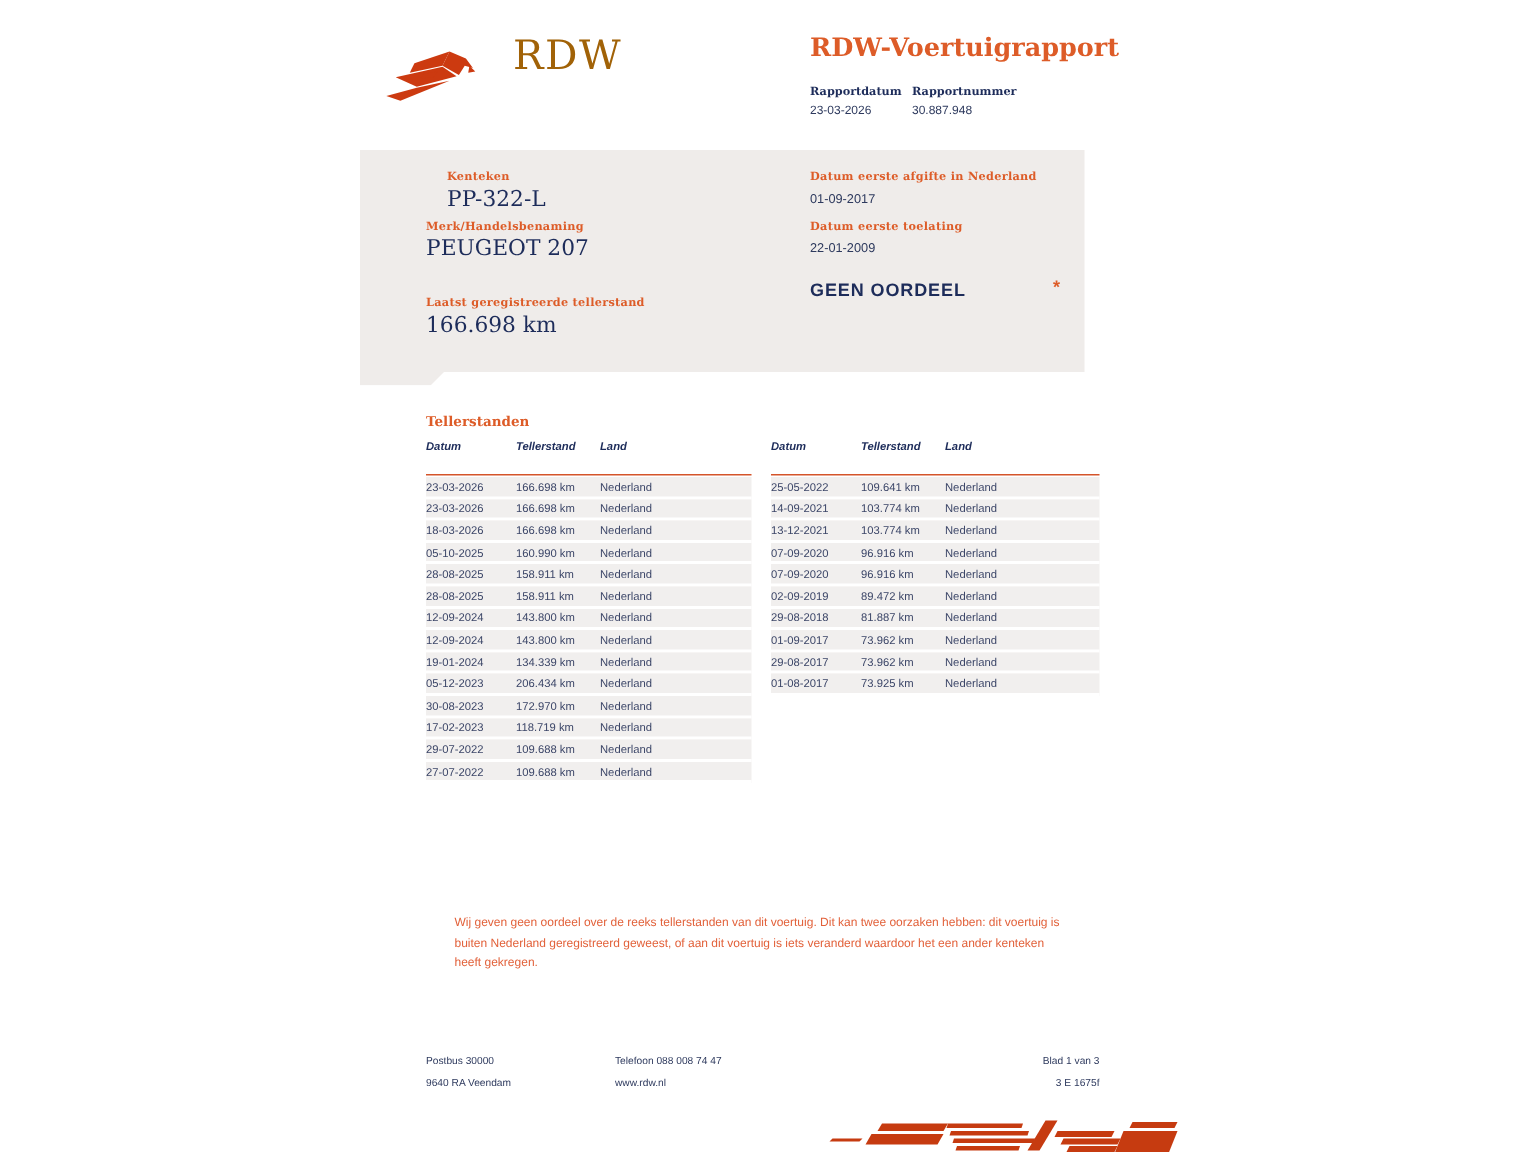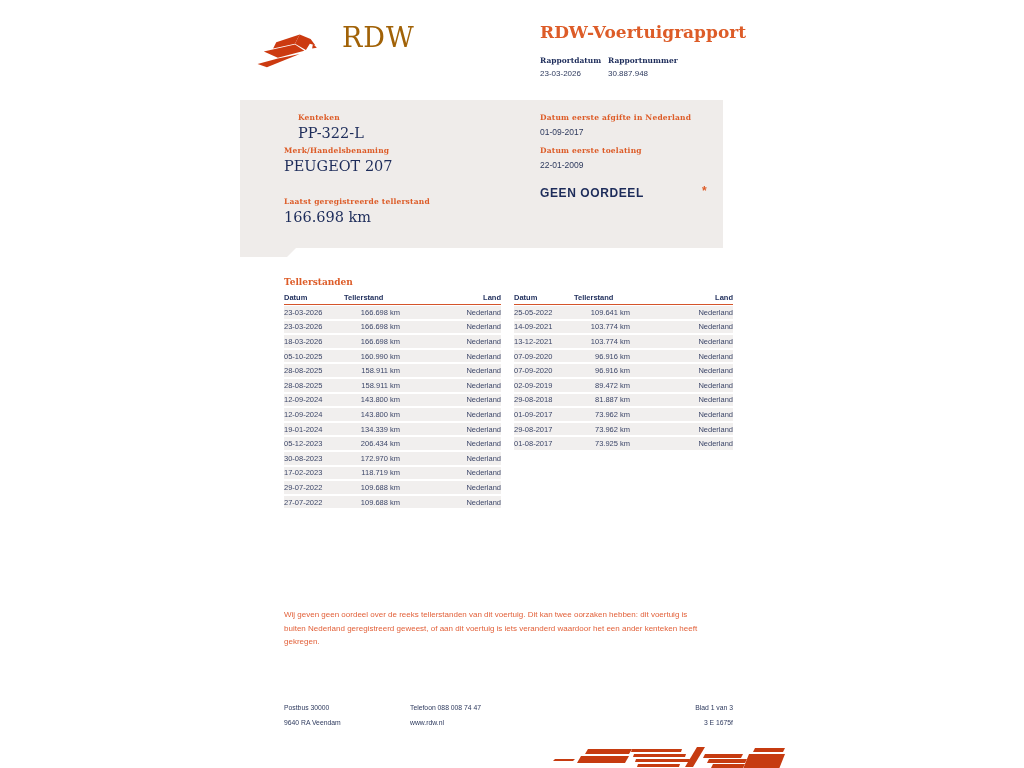--- a/index.html
+++ b/index.html
@@ -35,33 +35,33 @@
   .oordeel{left:300px;top:86px;font-size:12px;font-weight:bold;color:#1d2c5a;letter-spacing:.6px;}
   .oordeel-star{left:462px;top:84px;font-size:12px;font-weight:bold;color:#dd5c28;}
 
   
   .section-title{left:284px;top:277px;font-family:"DejaVu Serif","Liberation Serif",serif;
                  font-weight:bold;font-size:9px;color:#dd5c28;text-align:center;}
   .tbl{top:291px;}
   .tbl-left{left:284px;width:217px;}
   .tbl-right{left:514px;width:219px;}
   .t-head{display:grid;grid-template-columns:60px 56px 1fr;align-items:end;
-          height:11px;border-bottom:1.5px solid #d4542a;padding-bottom:2px;}
+          height:11px;border-bottom:1.5px solid #d4542a;padding-bottom:14px;font-style:italic;}
   .t-head span{font-size:7.5px;font-weight:bold;color:#1d2c5a;}
   .t-body{margin-top:1px;}
   .t-row{display:grid;grid-template-columns:60px 56px 1fr;align-items:center;
          height:14.6px;box-sizing:border-box;background:#f1efee;border-bottom:2px solid #ffffff;}
   .t-row span{font-size:7.5px;color:#3c4668;}
-  .c-right{text-align:right;}
+  .c-right{text-align:left;}
 
   
   .footnote{left:284px;top:604px;width:424px;}
   .fn-title{font-size:9px;font-weight:bold;color:#1d2c5a;letter-spacing:.3px;}
   .fn-star{color:#1d2c5a;font-weight:bold;margin-right:1px;}
-  .fn-body{margin-top:4px;font-size:8px;line-height:13.5px;color:#e2613a;}
+  .fn-body{margin-top:4px;font-size:8px;line-height:13.5px;color:#e2613a;margin-left:19px;}
 
   
   .footer-col{top:700px;font-size:6.8px;color:#2e3a5e;line-height:15px;}
   .f-left{left:284px;} .f-mid{left:410px;}
   .f-right{left:603px;width:130px;text-align:right;}
 
   
   .wing-bottom{left:545px;top:744px;width:242px;height:24px;overflow:hidden;}
 </style>
 </head>

